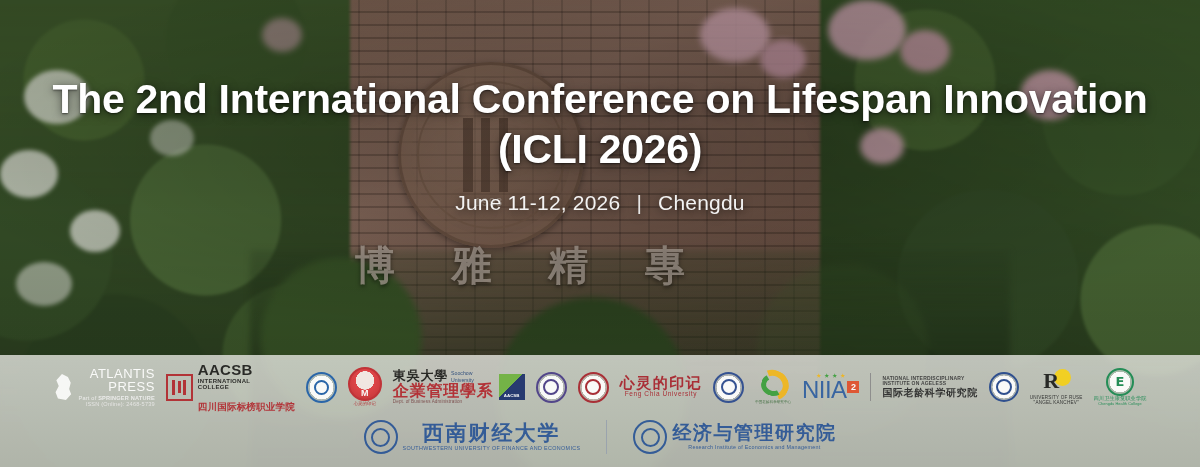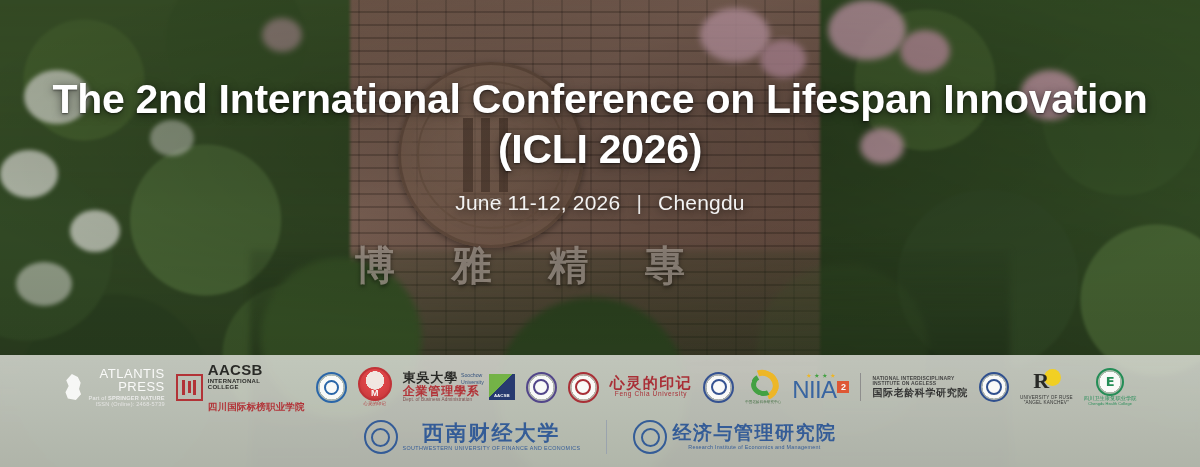--- a/index.html
+++ b/index.html
@@ -227,21 +227,21 @@
     width:30px;height:30px;border-radius:50%;
     border:2px solid #c1272d;
     background:radial-gradient(circle at 50% 38%, #f6eae6 0 38%, #e23b3f 39%, #c1272d 100%);
     position:relative;
   }
   .mascot:after{content:"M";position:absolute;left:0;right:0;bottom:1px;text-align:center;
     font-size:9px;font-weight:700;color:#fff;}
   .mascot-cap{font-size:4.4px;color:#b2272d;text-align:center;margin-top:1px;letter-spacing:.1px;}
 
   .scu-cn{font-size:13px;font-weight:700;color:#1d1d1b;letter-spacing:.8px;font-family:"DejaVu Sans",sans-serif;}
-  .scu-cn2{font-size:12px;font-weight:700;color:#b2272d;letter-spacing:.8px;font-family:"DejaVu Sans",sans-serif;}
+  .scu-cn2{font-size:16px;font-weight:700;color:#b2272d;letter-spacing:.8px;font-family:"DejaVu Sans",sans-serif;}
   .scu-en2{font-size:4.6px;color:#7a4a4a;letter-spacing:.1px;}
   .soo-side{display:flex;flex-direction:column;justify-content:center;font-size:5.2px;color:#2a4a7a;line-height:1.25;}
 
   .aacsb{
     width:26px;height:26px;
     background:linear-gradient(135deg,#6fb23f 0 45%, #1b2f6b 46% 100%);
     display:flex;align-items:flex-end;justify-content:center;
     color:#fff;font-size:4.4px;font-weight:700;padding-bottom:2px;box-sizing:border-box;
   }
 

